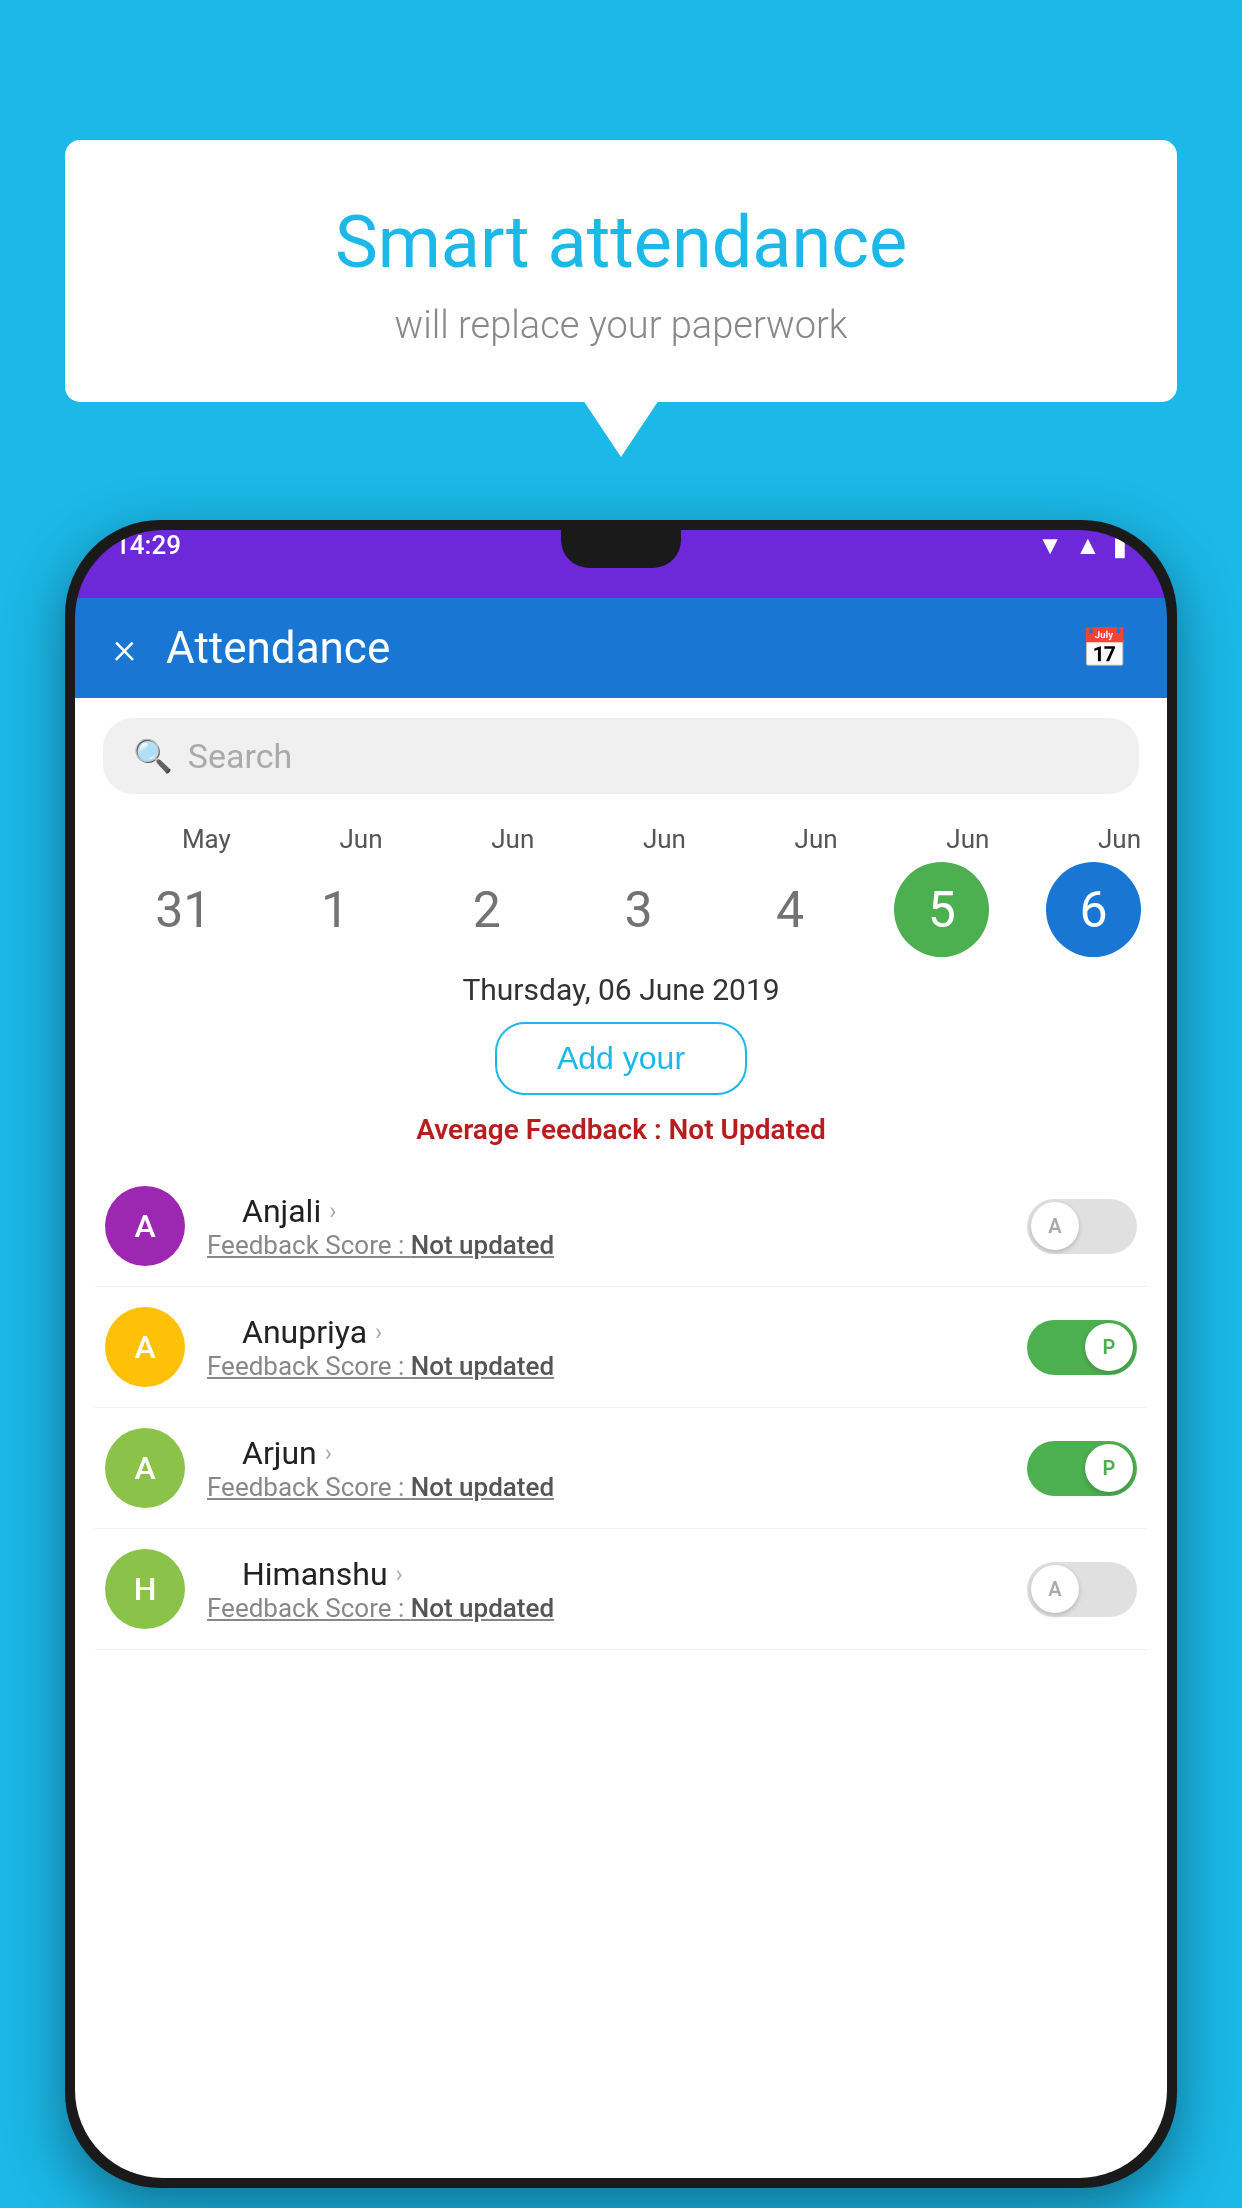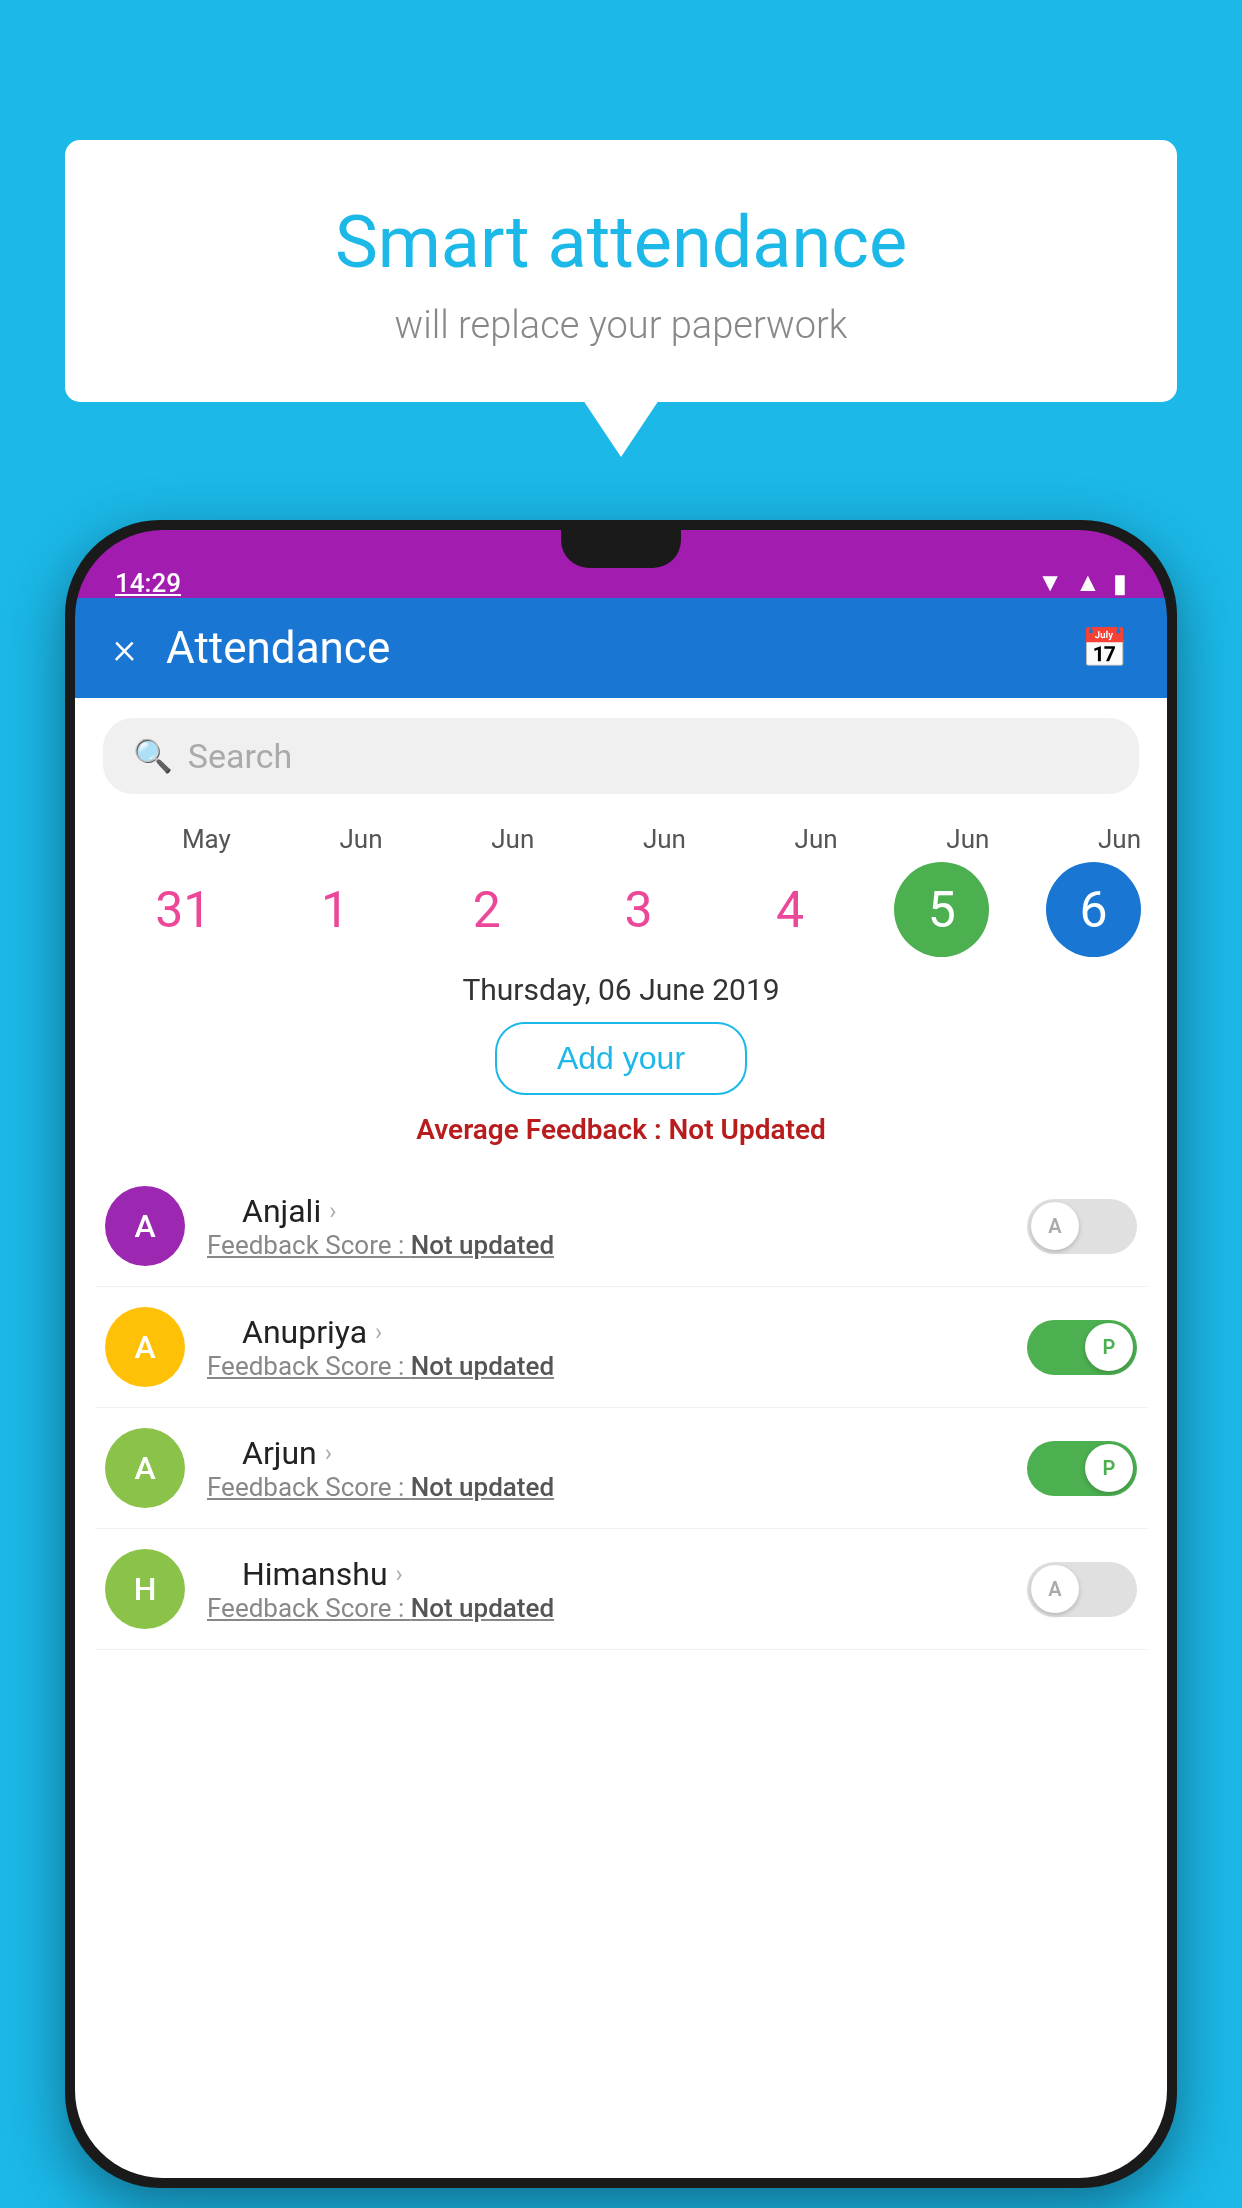--- a/index.html
+++ b/index.html
@@ -65,29 +65,28 @@
     .phone-inner {
       background: #1a1a1a;
       border-radius: 88px;
       overflow: hidden;
       height: 100%;
       position: relative;
     }
 
     
     .status-bar {
-      background: #a21caf;
+      background: #6d28d9;
       height: 68px;
       display: flex;
-      align-items: flex-end;
+      align-items: flex-start;
       padding: 0 40px;
       color: #fff;
       font-size: 26px;
       position: relative;
-      text-decoration: underline;
     }
     .status-bar .time {
       font-weight: 500;
     }
     .status-bar .icons {
       position: absolute;
       right: 40px;
       display: flex;
       gap: 12px;
       align-items: center;
@@ -168,21 +167,21 @@
       gap: 8px;
       width: 130px;
     }
     .cal-month {
       font-size: 26px;
       color: #555;
     }
     .cal-date {
       font-size: 50px;
       font-weight: 400;
-      color: #ec4899;
+      color: #737373;
       width: 95px;
       height: 95px;
       display: flex;
       align-items: center;
       justify-content: center;
       border-radius: 50%;
     }
     .cal-date.today-green {
       background: #4CAF50;
       color: #fff;

